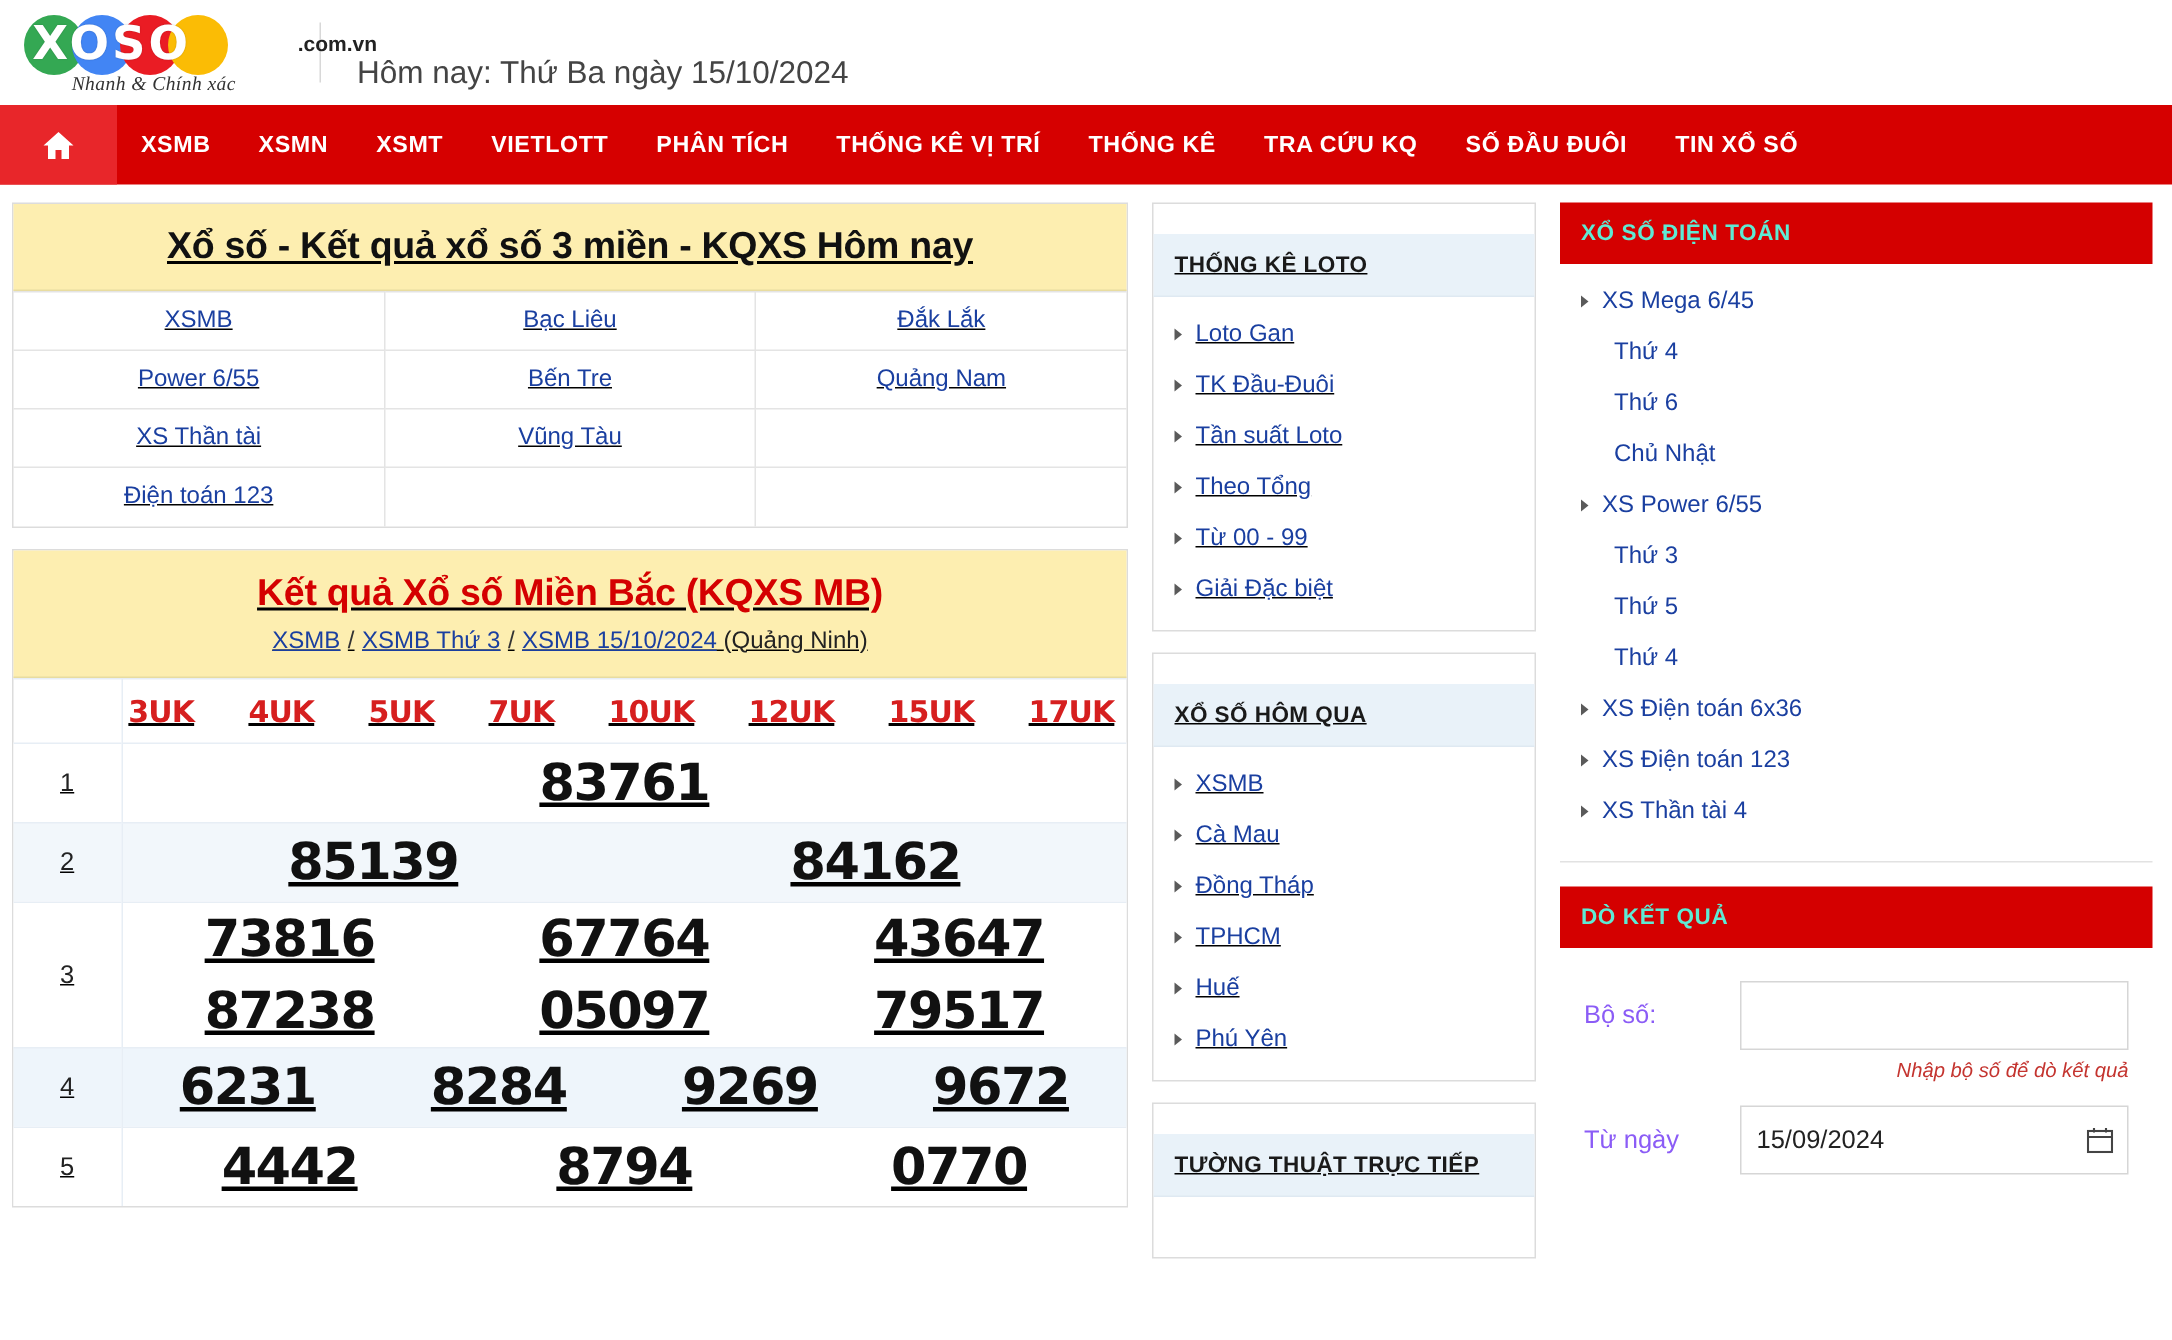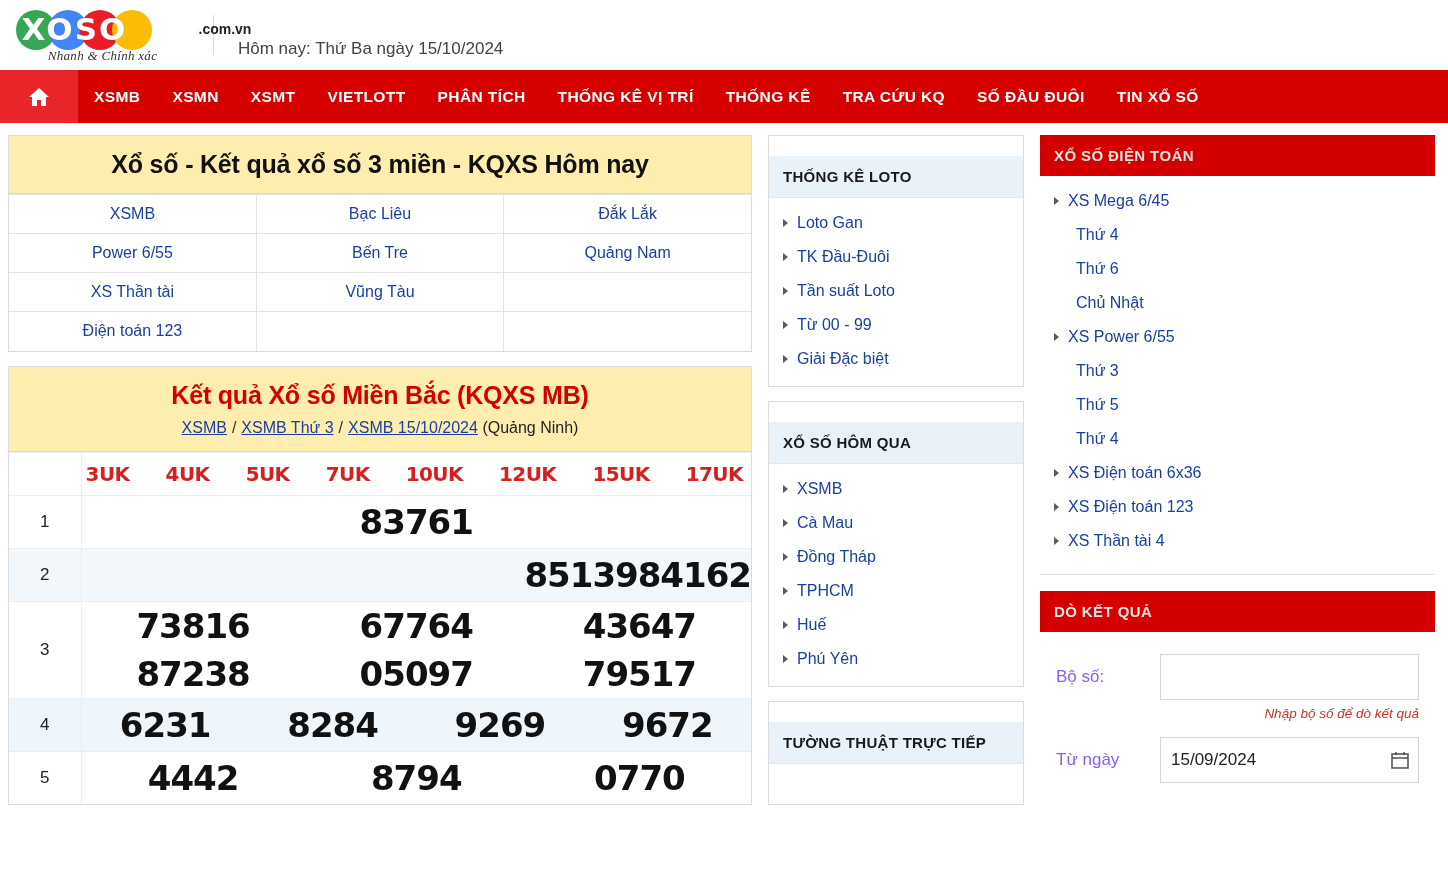--- a/index.html
+++ b/index.html
@@ -69,21 +69,21 @@
     margin-top: 1px;
     letter-spacing: .3px;
   }
   .header-divider {
     width: 1px;
     height: 40px;
     background: #d8d8d8;
     margin: 0 24px 0 18px;
   }
   .header-date {
-    font-size: 17px;
+    font-size: 21px;
     color: #444444;
     margin-top: 28px;
   }
 
   
   .main-nav {
     height: 53px;
     background: #d60000;
     display: flex;
     align-items: stretch;
@@ -118,20 +118,21 @@
   }
   .col-main  { width: 744px; flex: 0 0 744px; }
   .col-mid   { width: 256px; flex: 0 0 256px; }
   .col-right { width: 395px; flex: 0 0 395px; }
 
   
   .panel {
     border: 1px solid #dcdcdc;
     background: #ffffff;
     margin-bottom: 14px;
+    text-decoration: underline;
   }
   .panel-head-yellow {
     background: #fdeeb0;
     padding: 14px 10px;
     text-align: center;
     border-bottom: 1px solid #e8dca0;
   }
   .title-black {
     font-size: 25px;
     font-weight: bold;
@@ -214,21 +215,21 @@
     color: #111111;
     letter-spacing: -1px;
   }
   .r-db  { background: #f2f7fb; }
   .r-db  .prize-row { padding: 7px 0; }
   .r-db  .prize-row span { font-size: 40px; color: #e01b1b; }
   .r-1   { background: #ffffff; }
   .r-1   .prize-row { padding: 6px 0; }
   .r-1   .prize-row span { font-size: 34px; }
   .r-2   { background: #f2f7fb; }
-  .r-2   .prize-row { padding: 6px 0; justify-content: flex-end; }
+  .r-2   .prize-row { padding: 6px 0; }
   .r-2   .prize-row span { font-size: 34px; }
   .r-3   { background: #ffffff; }
   .r-3   .prize-row { padding: 4px 0; }
   .r-3   .prize-row span { font-size: 34px; }
   .r-4   { background: #eef5fb; }
   .r-4   .prize-row { padding: 6px 0; }
   .r-4   .prize-row span { font-size: 34px; }
   .r-5   { background: #ffffff; }
   .r-5   .prize-row { padding: 6px 0; }
   .r-5   .prize-row span { font-size: 34px; }
@@ -246,21 +247,21 @@
     color: #1a1a1a;
     letter-spacing: .3px;
   }
   .panel-head-red {
     background: #d40000;
     padding: 12px 14px;
   }
   .panel-head-red .ttl {
     font-size: 15px;
     font-weight: bold;
-    color: #e5e5e5;
+    color: #5eead4;
     letter-spacing: .4px;
   }
   .link-list { padding: 8px 0 10px 0; }
   .link-list li {
     list-style: none;
     display: flex;
     align-items: center;
     padding: 8px 14px;
     cursor: pointer;
   }
@@ -506,20 +507,24 @@
             <span class="bullet"></span>
             <span class="lk">Loto Gan</span>
           </li>
         <li>
             <span class="bullet"></span>
             <span class="lk">TK Đầu-Đuôi</span>
           </li>
         <li>
             <span class="bullet"></span>
             <span class="lk">Tần suất Loto</span>
+          </li>
+        <li>
+            <span class="bullet"></span>
+            <span class="lk">Theo Tổng</span>
           </li>
         <li>
             <span class="bullet"></span>
             <span class="lk">Từ 00 - 99</span>
           </li>
         <li>
             <span class="bullet"></span>
             <span class="lk">Giải Đặc biệt</span>
           </li>
       </ul>

